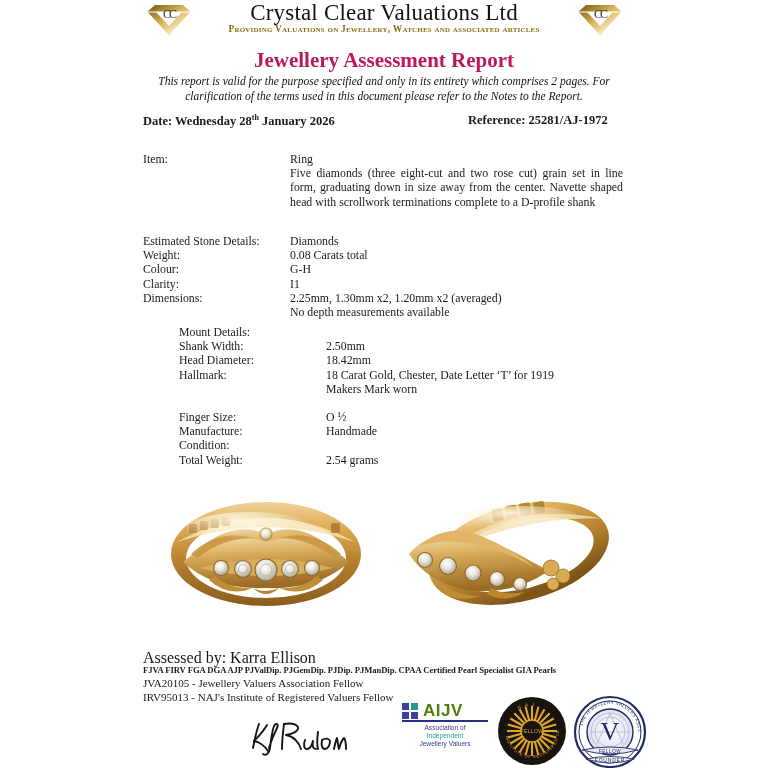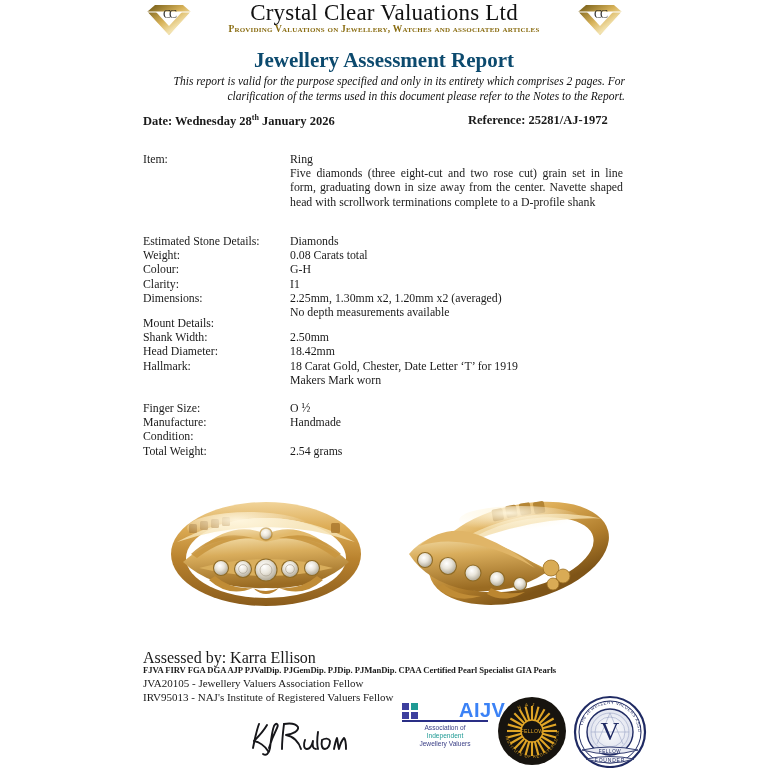--- a/index.html
+++ b/index.html
@@ -35,25 +35,25 @@
     font-size:9.5px; font-weight:700;
     color:#8a6d12;
     font-variant:small-caps;
     letter-spacing:.2px;
   }
 
   
   .report-title {
     position:absolute; top:48px; left:0; right:0;
     text-align:center;
-    font-size:21px; font-weight:700; color:#0c4a6e;
+    font-size:21px; font-weight:700; color:#be185d;
   }
   .validity {
     position:absolute; top:74px; left:143px; width:482px;
-    text-align:right;
+    text-align:center;
     font-style:italic; font-size:11.5px; line-height:15px; color:#111;
   }
 
   
   .date-row {
     position:absolute; top:113px; left:143px; width:482px;
     font-weight:700; font-size:12.5px;
   }
   .date-row .ref { position:absolute; left:325px; top:0; white-space:nowrap;}
   .date-row sup { font-size:8px; vertical-align:super; }
@@ -65,21 +65,21 @@
   .val { margin-left:147px; display:block; }
   .bold { font-weight:400; }
   .desc {
     margin-left:147px; width:333px;
     text-align:justify; line-height:14.2px;
   }
   .spacer { height:14px; }
 
   #item-block { top:152px; }
   #stone-block { top:234px; }
-  #mount-block { top:316px; }
+  #mount-block { top:325px;margin-left:36px; }
 
   
   .photos { position:absolute; top:476px; left:143px; width:500px; height:150px; }
   .ring-photo { position:absolute; top:0; width:230px; height:150px; }
   .ring-left { left:10px; }
   .ring-right { left:258px; }
 
   
   .footer { position:absolute; top:650px; left:143px; width:500px; }
   .assessed { font-size:16px; line-height:15px; }
@@ -91,21 +91,21 @@
 
   .signature { position:absolute; top:718px; left:243px; width:110px; height:40px; }
 
   .badges { position:absolute; top:698px; left:400px; width:250px; height:68px; }
   .aijv { position:absolute; left:2px; top:4px; width:86px; }
   .aijv-top { display:flex; align-items:center; gap:5px; }
   .aijv-squares { display:grid; grid-template-columns:7px 7px; grid-template-rows:7px 7px; gap:2px; }
   .sq { width:7px; height:7px; }
   .sq1 { background:#3d3f9e; } .sq2 { background:#1f9a94; }
   .sq3 { background:#3d3f9e; } .sq4 { background:#3d3f9e; }
-  .aijv-word { font-family:"Liberation Sans", sans-serif; font-size:20px; font-weight:700; color:#3b82f6; letter-spacing:.5px; line-height:17px;margin-left:36px;}
+  .aijv-word { font-family:"Liberation Sans", sans-serif; font-size:17px; font-weight:700; color:#4d7c0f; letter-spacing:.5px; line-height:17px;}
   .aijv-rule { height:1.5px; background:#2a2f86; margin:1px 0 2px 0; width:86px; }
   .aijv-sub { font-family:"Liberation Sans", sans-serif; font-size:6.6px; line-height:8.4px; text-align:center; }
   .aijv-sub .c1 { color:#3a3f86; } .aijv-sub .c2 { color:#1f9a94; } .aijv-sub .c3 { color:#3a3f86; }
 
   .naj { position:absolute; left:97px; top:-2px; width:70px; height:70px; }
   .jva { position:absolute; left:172px; top:-4px; width:76px; height:76px; }
 </style>
 </head>
 <body>
 

